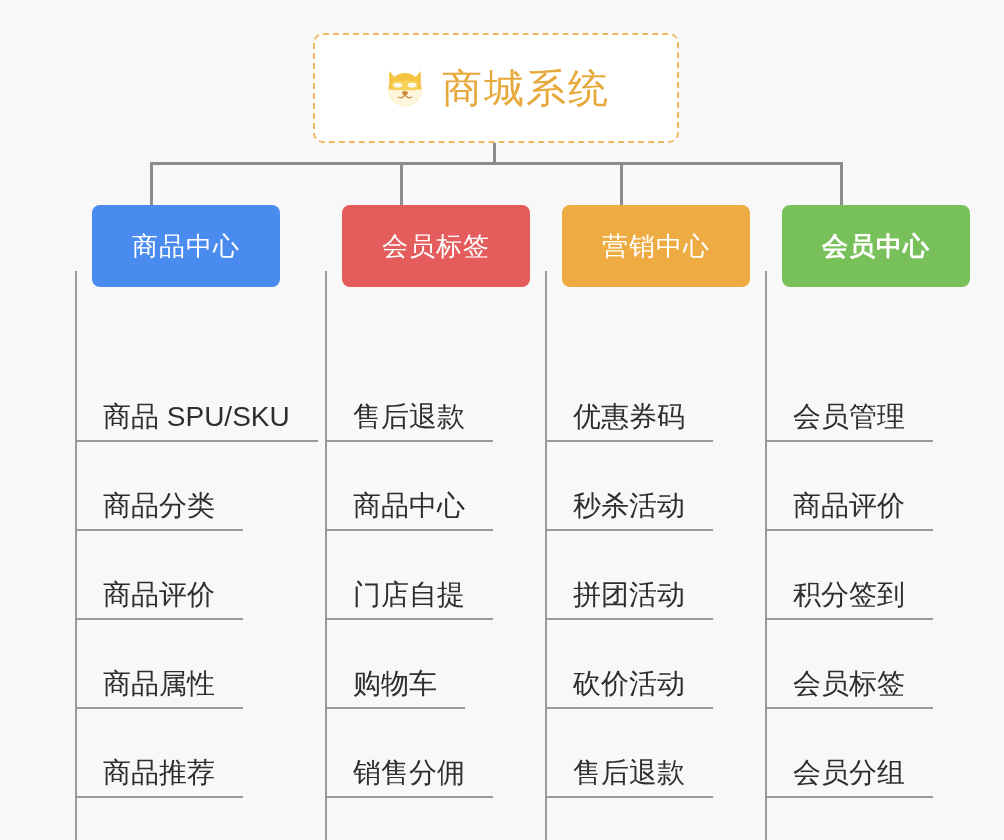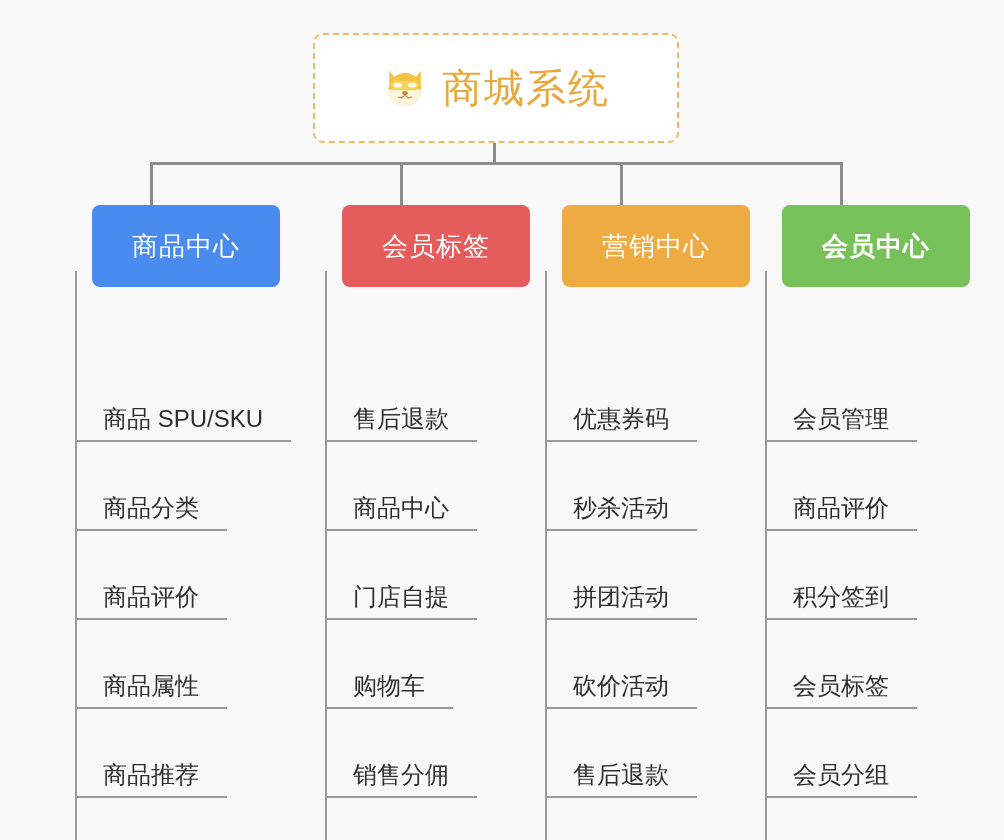--- a/index.html
+++ b/index.html
@@ -107,21 +107,21 @@
     position: relative;
     height: 89px;
     display: flex;
     align-items: flex-end;
     padding-left: 18px;
   }
   .leaf-inner {
     display: inline-block;
     border-bottom: 2px solid #9a9a9a;
     padding: 0 28px 6px 28px;
-    font-size: 24px;
+    font-size: 28px;
     color: #2e2e2e;
     white-space: nowrap;
     line-height: 1.25;
   }
 </style>
 </head>
 <body>
 
 <div id="mindmap">
 

